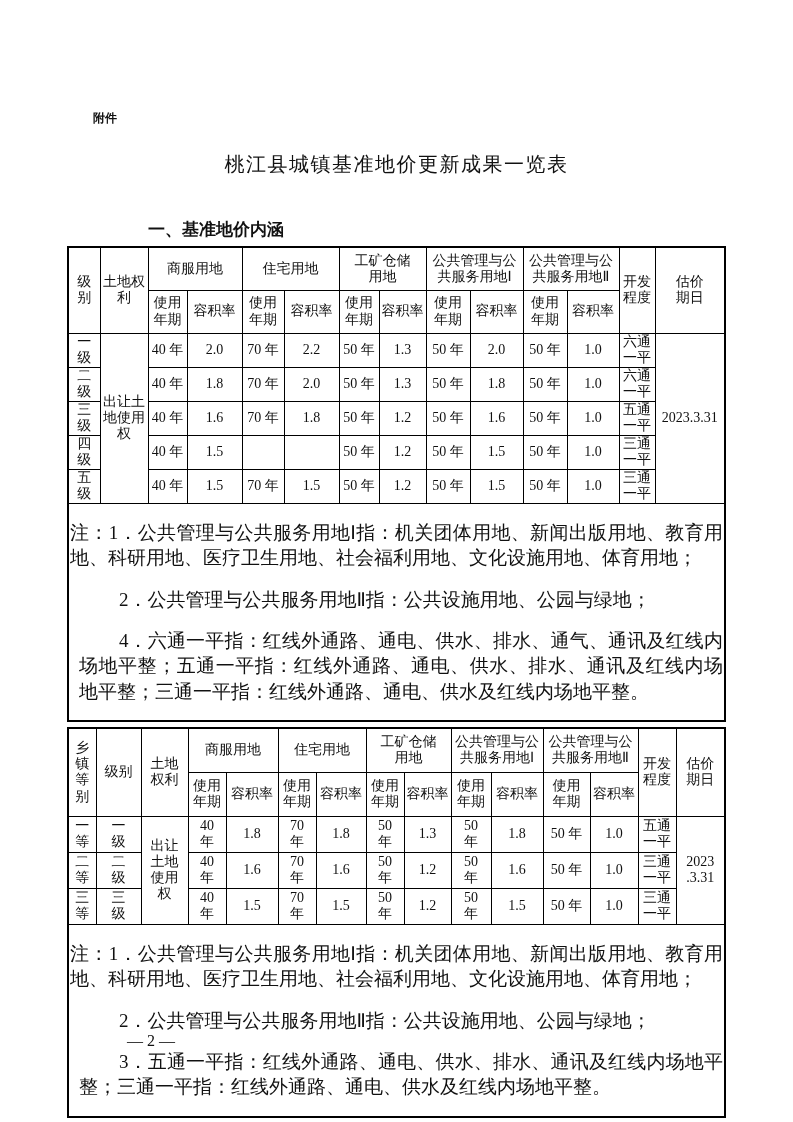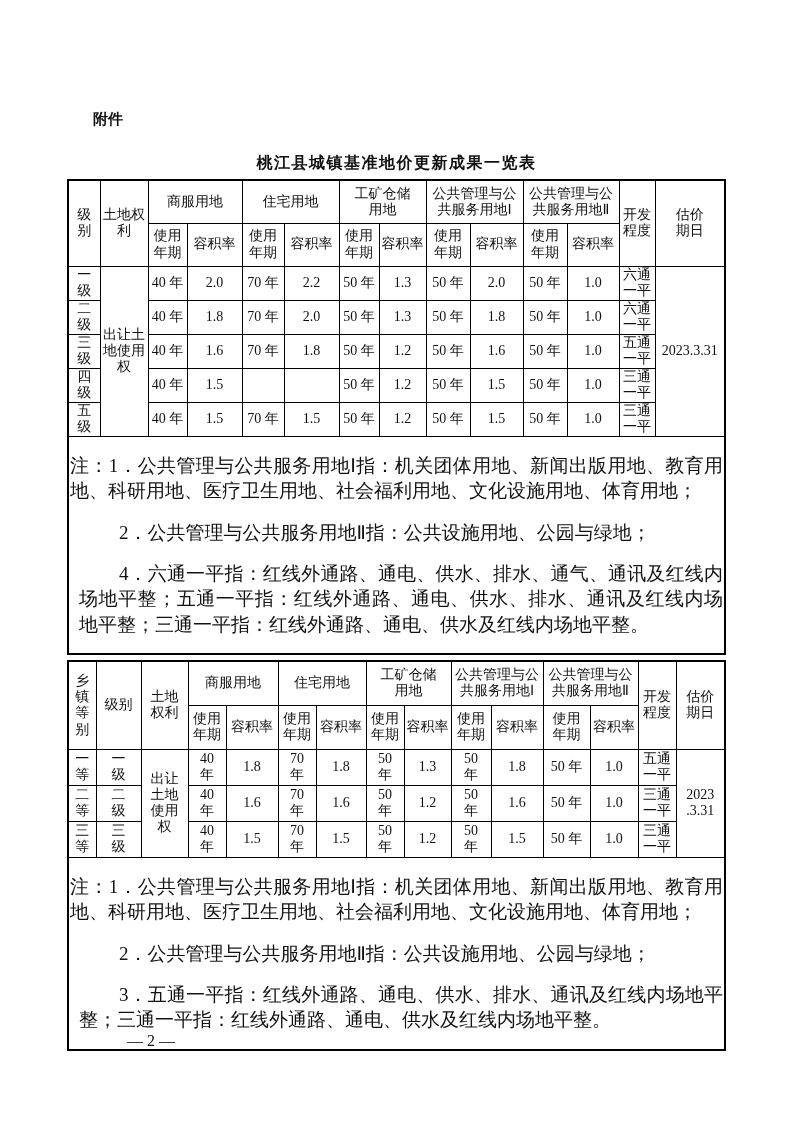--- a/index.html
+++ b/index.html
@@ -1,20 +1,20 @@
 <!DOCTYPE html>
 <html><head>
 <meta charset="utf-8">
 <style>
   html,body{margin:0;padding:0;background:#fff;}
   .page{position:relative;width:793px;height:1122px;background:#fff;overflow:hidden;
         font-family:"Liberation Serif",serif;color:#111;}
-  .attachment{margin:110px 0 0 93px;font-size:15px;font-weight:600;
+  .attachment{margin:110px 0 0 93px;font-size:12px;font-weight:600;
               font-family:"Liberation Sans",sans-serif;}
-  .main-title{margin:24px 0 0 0;text-align:center;font-size:16px;font-weight:bold;
+  .main-title{margin:24px 0 0 0;text-align:center;font-size:20px;font-weight:normal;
               font-family:"Liberation Sans",sans-serif;letter-spacing:1.5px;}
   .section-heading{margin:40px 0 0 148px;font-size:17px;font-weight:bold;
               font-family:"Liberation Sans",sans-serif;}
   .caption{margin-top:9px;text-align:center;font-size:16px;}
   .caption2{margin-top:44px;}
   table.t{border-collapse:collapse;border:2px solid #000;table-layout:fixed;
           width:657px;margin:5px auto 0 auto;}
   table.t td{border:1px solid #000;text-align:center;vertical-align:middle;
              white-space:pre-line;font-size:14px;line-height:1.16;padding:0 1px;
              overflow:hidden;}
@@ -25,20 +25,21 @@
   .note-indent{text-indent:2.1em;padding-left:9px;}
   .page-number{position:absolute;left:127px;top:1032px;font-size:16px;}
 </style>
 </head>
 <body>
 
 <div class="page">
 
   <div class="attachment">附件</div>
   <div class="main-title">桃江县城镇基准地价更新成果一览表</div>
+  <div class="section-heading">一、基准地价内涵</div>
 
 
   <table class="t">
     <colgroup>
       <col style="width:32px">
         <col style="width:48px">
         <col style="width:39px">
         <col style="width:55px">
       <col style="width:42px">
         <col style="width:55px">

